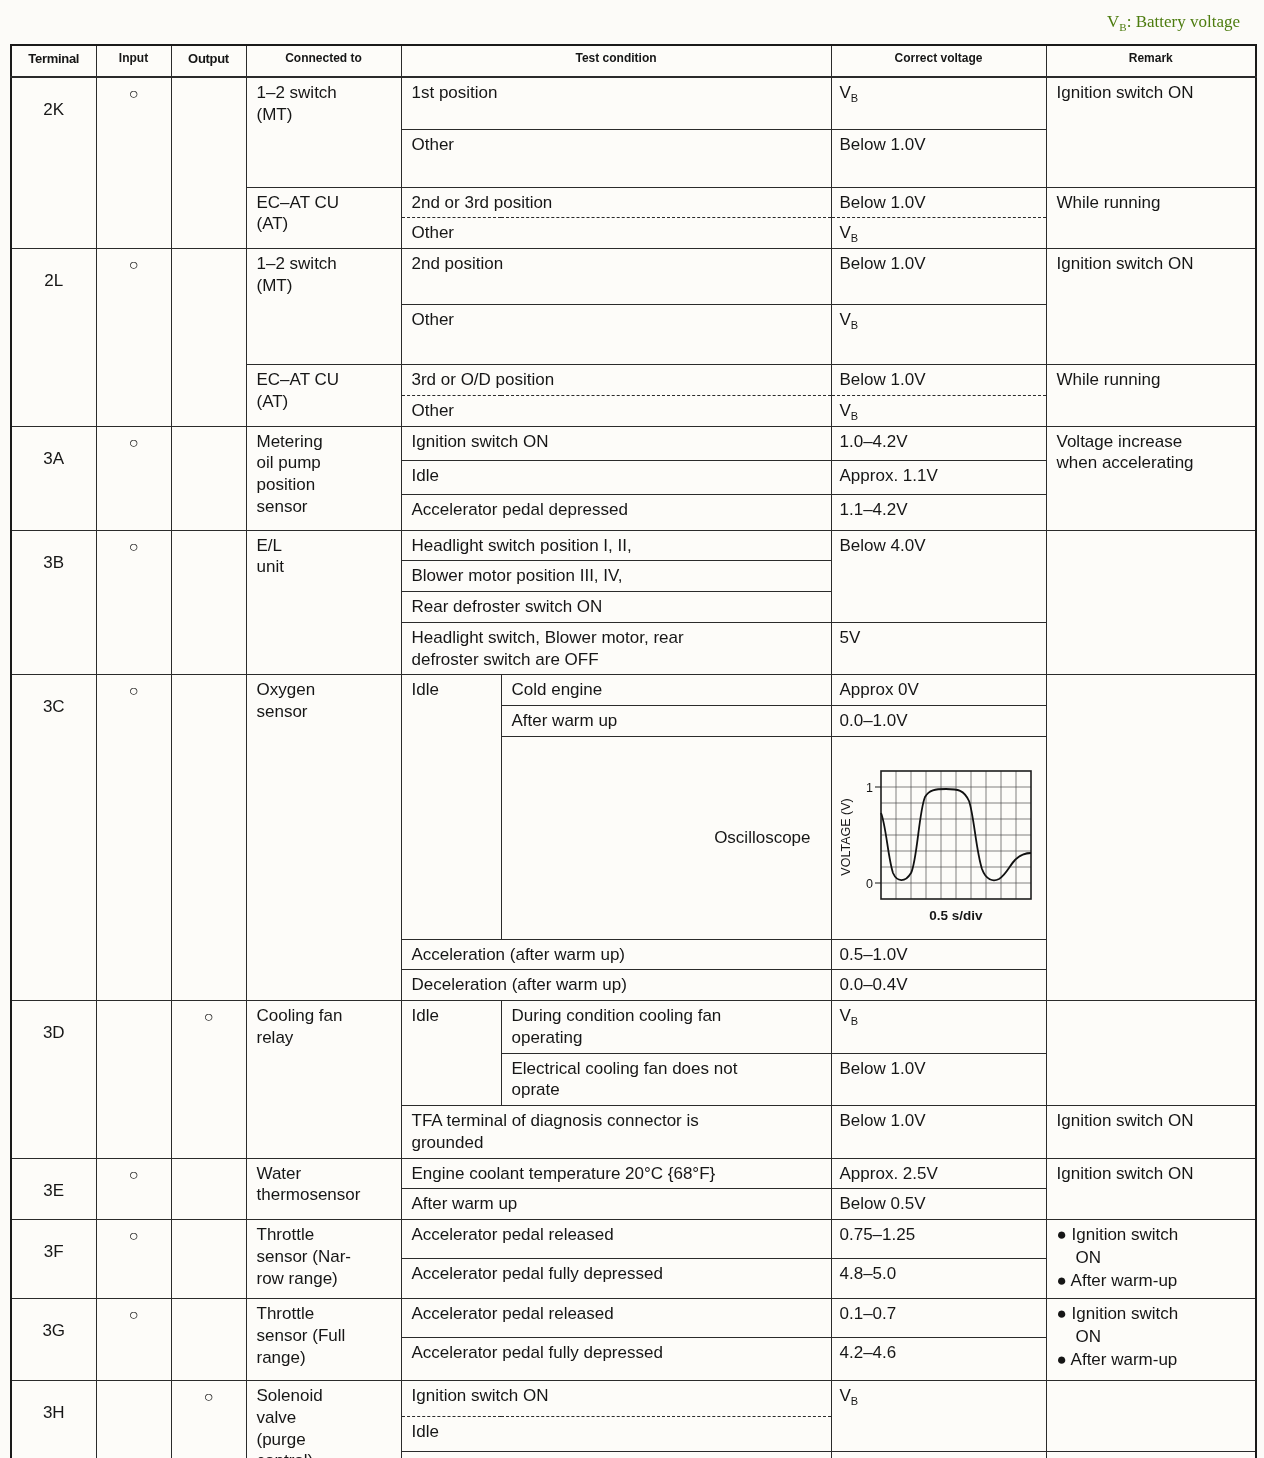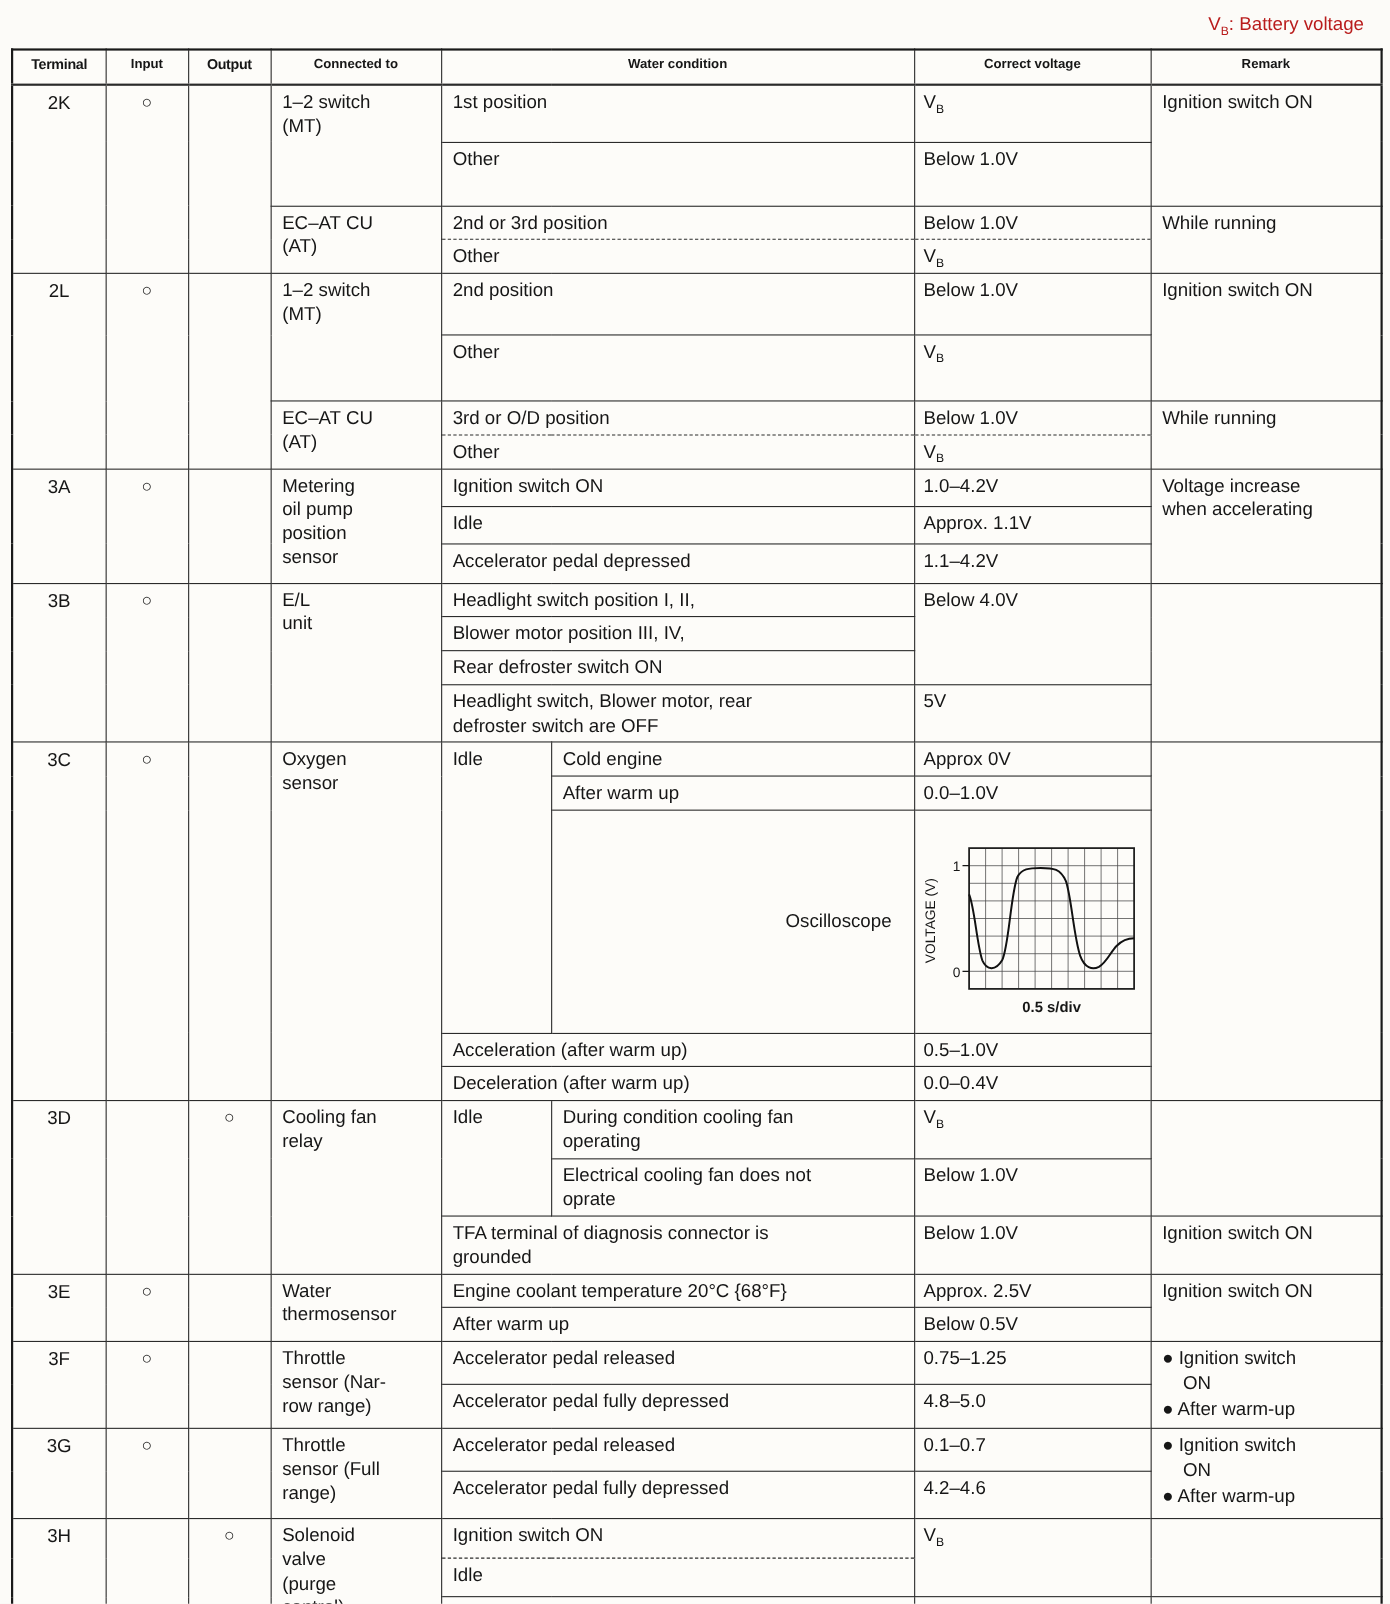--- a/index.html
+++ b/index.html
@@ -14,21 +14,22 @@
   .page {
     position: relative;
     width: 1264px; height: 1458px;
     background: #fcfbf8;
     padding: 44px 9px 0 10px;
   }
   .note {
     position: absolute;
     top: 12px; right: 24px;
     font-size: 17px;
-    color: #b91c1c;
+    color: #4d7c0f;
+    font-family: Liberation Serif, serif;
   }
   table {
     border-collapse: collapse;
     table-layout: fixed;
     width: 1245px;
     border: 2px solid #1a1a1a;
     background: #fdfcf9;
   }
   th, td {
     border: 1px solid #2b2b2b;
@@ -40,21 +41,21 @@
     overflow: hidden;
   }
   th {
     font-weight: bold;
     text-align: center;
     font-size: 12px;
     padding: 5px 2px;
     border-bottom-width: 2px;
   }
   .th-sm { font-size: 13px; letter-spacing: -0.3px; }
-  .ct { text-align: center; padding-top: 5px; }
+  .ct { text-align: center; padding-top: 21px; }
   .ci { text-align: center; padding-top: 6px; font-size: 16px; }
   .cc { padding-left: 10px; }
   .ts { padding-left: 10px; }
   .vt { text-align: left; }
   .rm { padding-left: 10px; }
   .dbot { border-bottom: 1px dashed #2b2b2b; }
   .dtop { border-top: 1px dashed #2b2b2b; }
   sub { font-size: 11px; line-height: 0; }
   .vb { white-space: nowrap; }
   .osc-label-cell { vertical-align: middle; text-align: right; padding-right: 20px; }
@@ -78,21 +79,21 @@
         <col style="width:330px">
         <col style="width:215px">
         <col style="width:210px">
     </colgroup>
     <thead>
       <tr style="height:32px">
         <th class="th-sm">Terminal</th>
         <th>Input</th>
         <th class="th-sm">Output</th>
         <th>Connected to</th>
-        <th colspan="2">Water condition</th>
+        <th colspan="2">Test condition</th>
         <th>Correct voltage</th>
         <th>Remark</th>
       </tr>
     </thead>
     <tbody>
 
       <tr style="height:52px">
         <td class="ct" rowspan="4">2K</td>
         <td class="ci" rowspan="4">○</td>
         <td class="ci" rowspan="4"></td>

